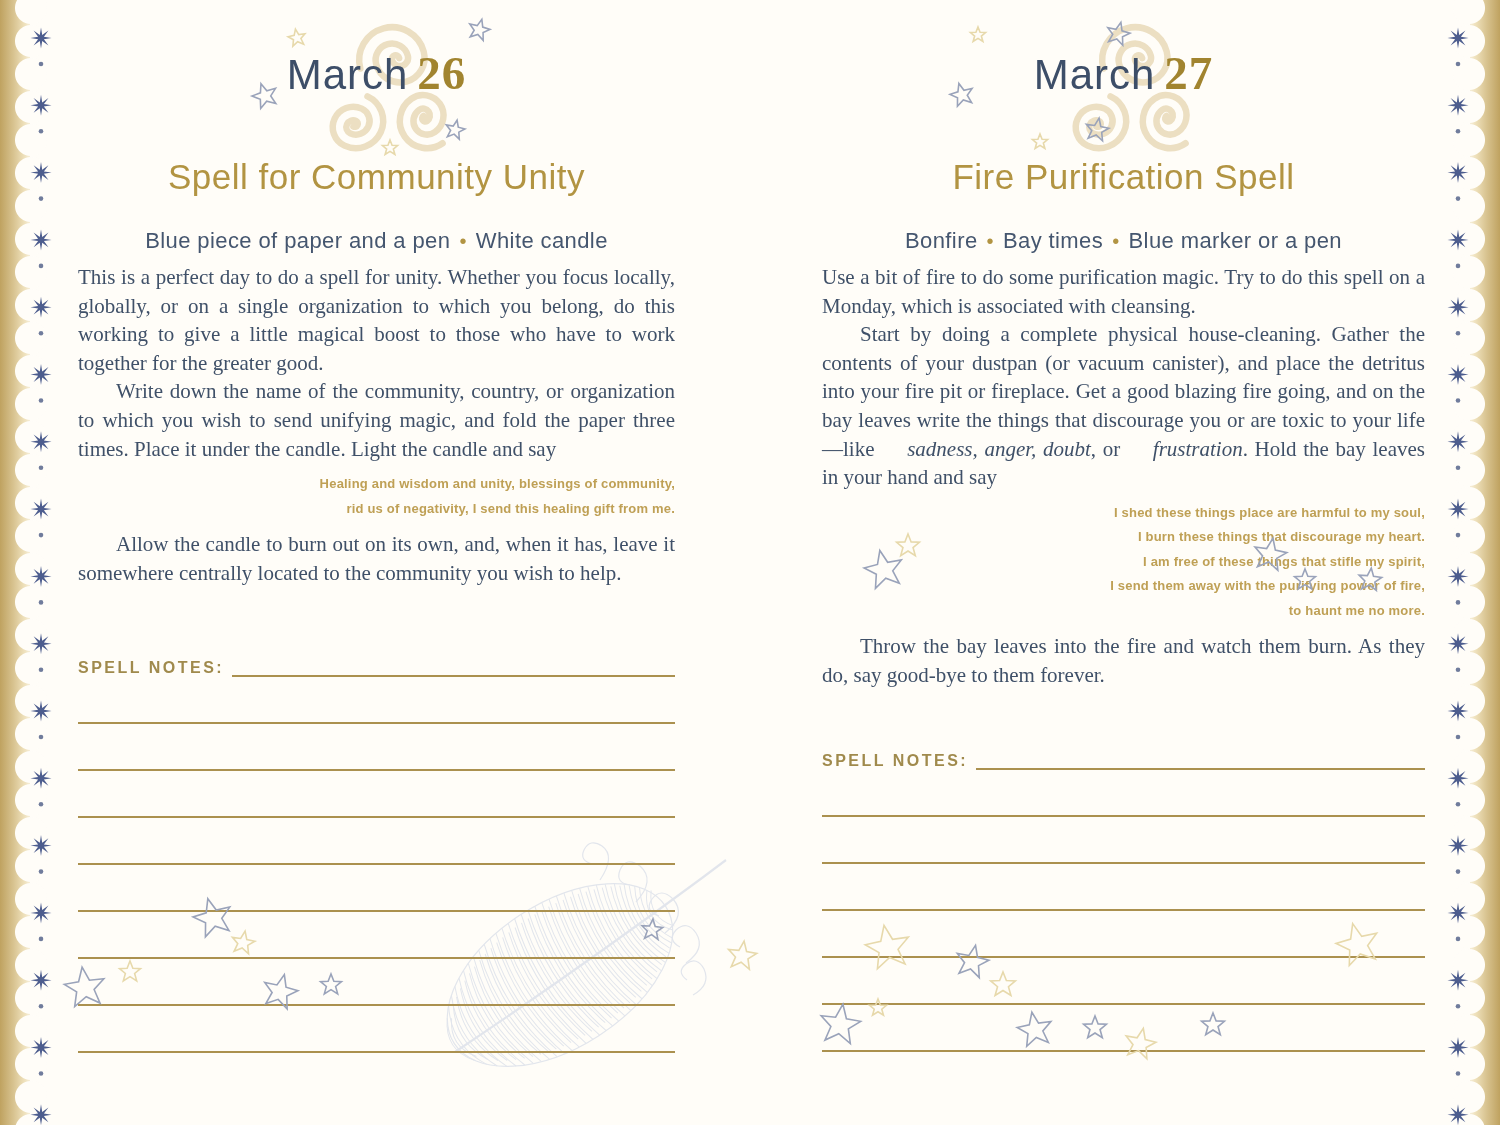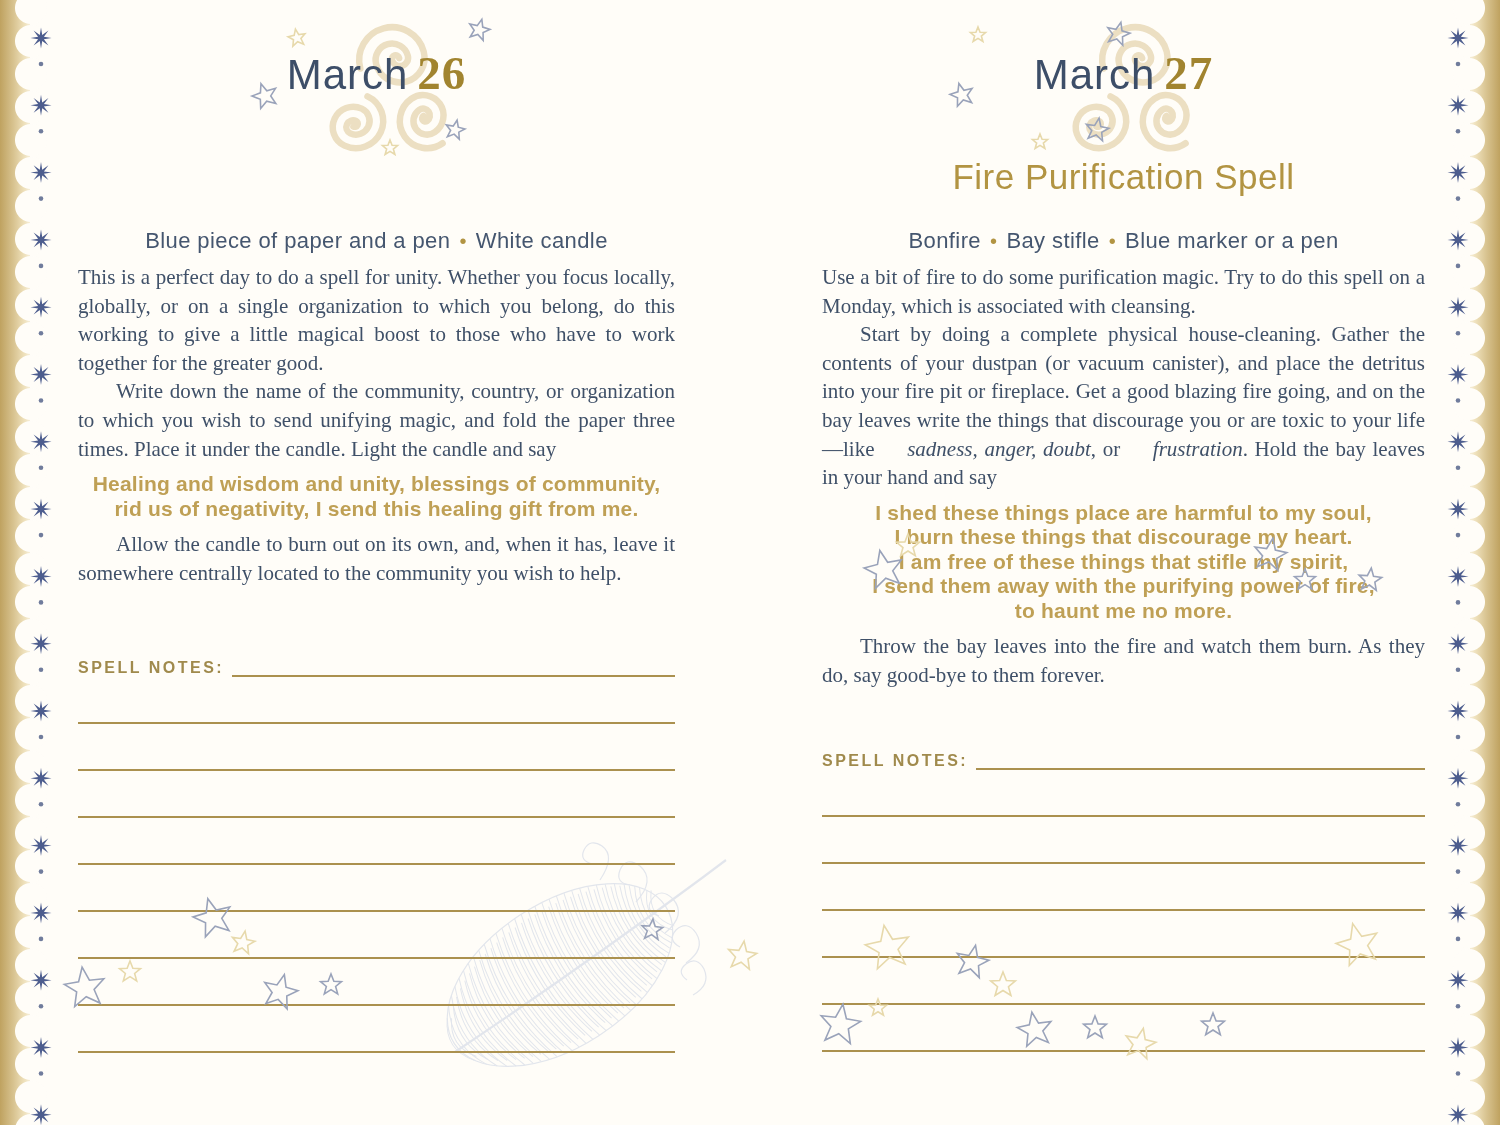--- a/index.html
+++ b/index.html
@@ -38,23 +38,23 @@
     font-size:22px;letter-spacing:.4px;color:#45566f;}
   .materials .bullet{color:var(--gold-title);padding:0 9px;font-size:20px;}
 
   
   .body-copy{position:absolute;top:263px;left:0;right:0;
     font-family:"Liberation Serif",serif;font-size:21px;line-height:28.6px;
     color:var(--ink-blue);text-align:justify;}
   .body-copy p{margin:0;}
   .body-copy p.ind{text-indent:38px;}
   .body-copy em{font-style:italic;margin-left:26px;}
-  .verse{margin:9px auto 9px;text-align:center;text-indent:0;
+  .verse{margin:9px auto 9px;text-align:right;text-indent:0;
     font-family:"Liberation Sans",sans-serif;font-weight:700;
-    font-size:21px;line-height:24.5px;letter-spacing:.2px;color:var(--gold-verse);}
+    font-size:13px;line-height:24.5px;letter-spacing:.2px;color:var(--gold-verse);}
 
   
   .notes{position:absolute;left:0;right:0;}
   .notes-head{display:flex;align-items:flex-end;height:37px;box-sizing:border-box;}
   .notes-label{font-weight:700;font-size:16px;letter-spacing:2.5px;
     color:var(--gold-label);white-space:nowrap;line-height:1;padding-bottom:1px;}
   .notes-head .head-rule{flex:1;border-bottom:2px solid var(--gold-line);margin-left:8px;height:100%;}
   .note-line{height:47px;box-sizing:border-box;border-bottom:2px solid var(--gold-line);}
 </style>
 </head>
@@ -155,20 +155,21 @@
       <div class="scallops"></div>
     </div>
   <div class="edge edge-right">
       <div class="scallops"></div>
     </div>
 
   <section class="page" style="left:78px;width:597px;">
     <div class="date-line">
       <span>March</span><span class="day">26</span>
     </div>
+    <h2 class="spell-title">Spell for Community Unity</h2>
     <div class="materials"><span>Blue piece of paper and a pen</span><span class="bullet">•</span><span>White candle</span></div>
     <div class="body-copy">
       <div>
           <p class="para"><span>This is a perfect day to do a spell for unity. Whether you focus locally, globally, or on a single organization to which you belong, do this working to give a little magical boost to those who have to work together for the greater good.</span></p>
           <p class="para ind"><span>Write down the name of the community, country, or organization to which you wish to send unifying magic, and fold the paper three times. Place it under the candle. Light the candle and say</span></p>
         </div>
       <div class="verse">
           <div class="verse-line">Healing and wisdom and unity, blessings of community,</div>
           <div class="verse-line">rid us of negativity, I send this healing gift from me.</div>
         </div>
@@ -192,21 +193,21 @@
           <div class="note-line"></div>
         </div>
     </div>
   </section>
 
   <section class="page" style="left:822px;width:603px;">
     <div class="date-line">
       <span>March</span><span class="day">27</span>
     </div>
     <h2 class="spell-title">Fire Purification Spell</h2>
-    <div class="materials"><span>Bonfire</span><span class="bullet">•</span><span>Bay stifle</span><span class="bullet">•</span><span>Blue marker or a pen</span></div>
+    <div class="materials"><span>Bonfire</span><span class="bullet">•</span><span>Bay times</span><span class="bullet">•</span><span>Blue marker or a pen</span></div>
     <div class="body-copy">
       <div>
           <p class="para"><span>Use a bit of fire to do some purification magic. Try to do this spell on a Monday, which is associated with cleansing.</span></p>
           <p class="para ind"><span>Start by doing a complete physical house-cleaning. Gather the contents of your dustpan (or vacuum canister), and place the detritus into your fire pit or fireplace. Get a good blazing fire going, and on the bay leaves write the things that discourage you or are toxic to your life—like </span><em>sadness, anger, doubt</em><span>, or </span><em>frustration</em><span>. Hold the bay leaves in your hand and say</span></p>
         </div>
       <div class="verse">
           <div class="verse-line">I shed these things place are harmful to my soul,</div>
           <div class="verse-line">I burn these things that discourage my heart.</div>
           <div class="verse-line">I am free of these things that stifle my spirit,</div>
           <div class="verse-line">I send them away with the purifying power of fire,</div>

